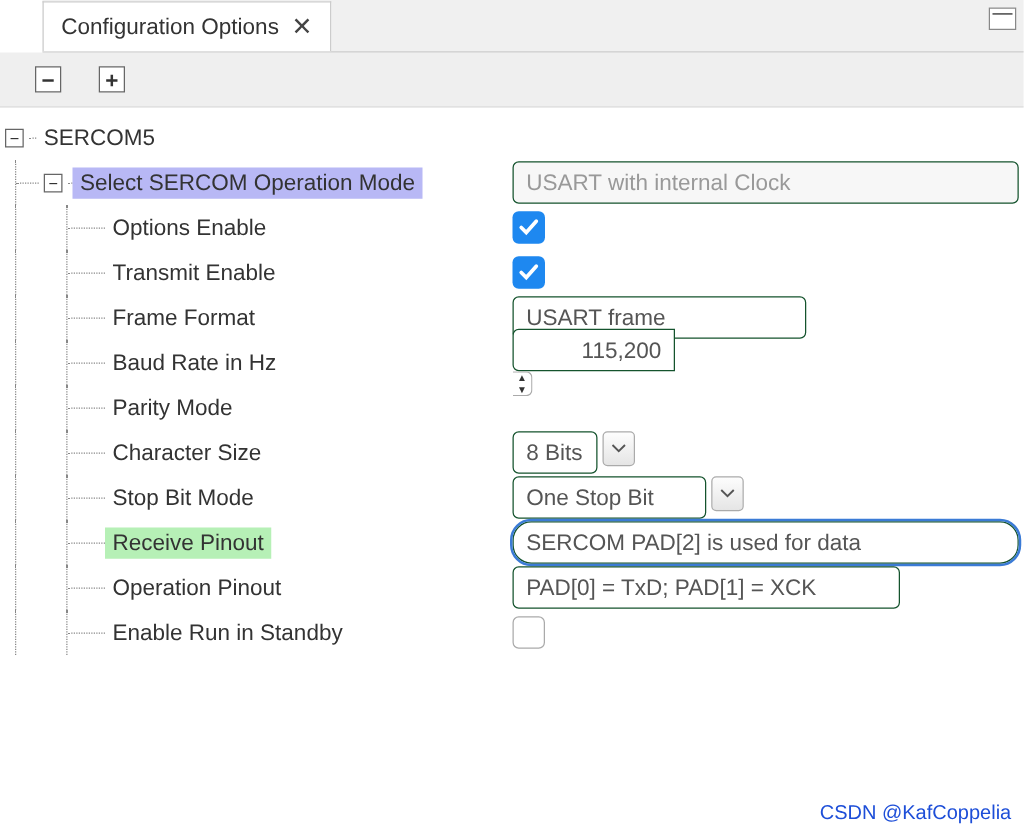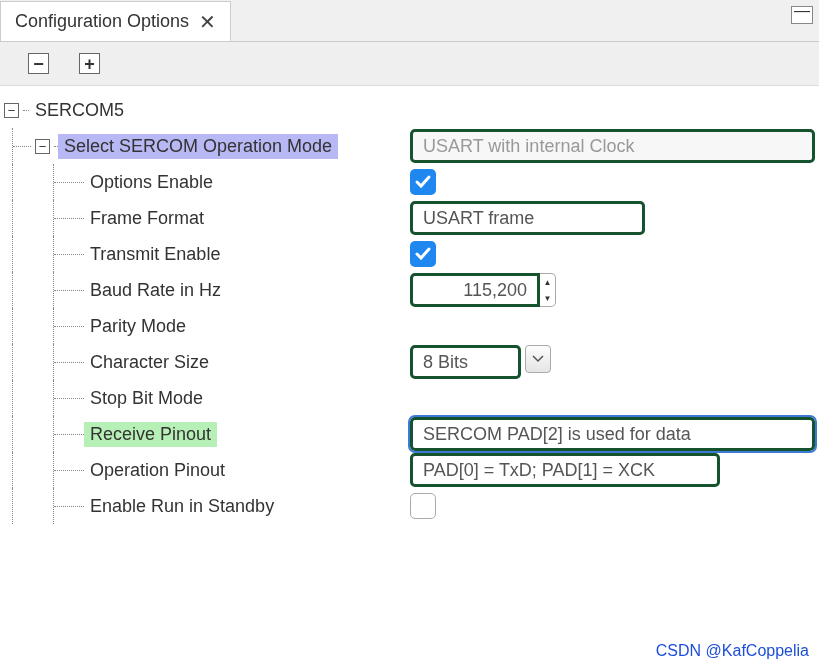--- a/index.html
+++ b/index.html
@@ -13,20 +13,21 @@
       overflow: hidden;
       position: relative;
     }
     .tab-bar {
       background: #f0f0f0;
       border-bottom: 1px solid #ccc;
       height: 42px;
       display: flex;
       align-items: flex-end;
       position: relative;
+      margin-left: 34px;
     }
     .tab {
       background: #fff;
       border: 1px solid #ccc;
       border-bottom: none;
       padding: 6px 14px;
       display: flex;
       align-items: center;
       gap: 10px;
       height: 40px;
@@ -106,21 +107,21 @@
       margin: 0 4px;
       cursor: pointer;
     }
     .label {
       padding: 2px 6px;
       white-space: nowrap;
     }
     .hl-purple { background: #b8b8f5; }
     .hl-green { background: #b6f0b6; }
     .textfield {
-      border: 3px solid #14532d;
+      border: 1px solid #14532d;
       border-radius: 5px;
       padding: 3px 10px;
       font-size: 18px;
       background: #fff;
       color: #555;
       height: 34px;
       display: flex;
       align-items: center;
     }
     .textfield.disabled { color: #999; background: #f7f7f7; }
@@ -145,20 +146,21 @@
       align-items: center;
       justify-content: center;
       cursor: pointer;
     }
     .checkbox.checked { background: #1e88f0; }
     .checkbox.unchecked { border: 1px solid #aaa; background: #fff; }
     .checkbox svg { width: 18px; height: 18px; }
     .spinner {
       display: flex;
       align-items: stretch;
+      flex-direction: column;
     }
     .spinner-btns {
       display: flex;
       flex-direction: column;
       border: 1px solid #aaa;
       border-left: none;
       border-radius: 0 5px 5px 0;
       width: 16px;
       cursor: pointer;
     }
@@ -167,21 +169,21 @@
       display: flex;
       align-items: center;
       justify-content: center;
       font-size: 8px;
     }
     .spinner .textfield {
       border-radius: 5px 0 0 5px;
       text-align: right;
       justify-content: flex-end;
     }
-    .sel-blue { outline: 2px solid #3b7bd6; }
+    .sel-blue { outline: 2px solid #3b7bd6; border-radius: 15px; }
     .watermark {
       position: absolute;
       bottom: 6px;
       right: 10px;
       color: #1d4ed8;
       font-size: 16px;
     }
     .control-col { position: absolute; left: 410px; }
     .row-wrap { position: relative; }
   </style>
@@ -239,40 +241,40 @@
       </div>
     </div>
   </div>
 
   <div class="tree-row row-wrap">
     <span style="width:12px;display:inline-block"></span>
       <span class="vline"></span>
     <span style="width:40px;display:inline-block"></span>
       <span class="vline"></span>
     <span class="hline" style="width:30px"></span>
-    <span class="label">Frame Format</span>
-    <div class="control-col">
-      <div class="textfield" style="width:235px">
-        <span>USART frame</span>
-      </div>
-    </div>
-  </div>
-
-  <div class="tree-row row-wrap">
-    <span style="width:12px;display:inline-block"></span>
-      <span class="vline"></span>
-    <span style="width:40px;display:inline-block"></span>
-      <span class="vline"></span>
-    <span class="hline" style="width:30px"></span>
     <span class="label">Transmit Enable</span>
     <div class="control-col">
       <div class="checkbox checked">
         <svg viewBox="0 0 18 18">
             <path d="M3 9 L7 13 L15 4" stroke="#fff" fill="none" stroke-width="3" stroke-linecap="round"></path>
           </svg>
+      </div>
+    </div>
+  </div>
+
+  <div class="tree-row row-wrap">
+    <span style="width:12px;display:inline-block"></span>
+      <span class="vline"></span>
+    <span style="width:40px;display:inline-block"></span>
+      <span class="vline"></span>
+    <span class="hline" style="width:30px"></span>
+    <span class="label">Frame Format</span>
+    <div class="control-col">
+      <div class="textfield" style="width:235px">
+        <span>USART frame</span>
       </div>
     </div>
   </div>
 
   <div class="tree-row row-wrap">
     <span style="width:12px;display:inline-block"></span>
       <span class="vline"></span>
     <span style="width:40px;display:inline-block"></span>
       <span class="vline"></span>
     <span class="hline" style="width:30px"></span>
@@ -300,38 +302,48 @@
   </div>
 
   <div class="tree-row row-wrap">
     <span style="width:12px;display:inline-block"></span>
       <span class="vline"></span>
     <span style="width:40px;display:inline-block"></span>
       <span class="vline"></span>
     <span class="hline" style="width:30px"></span>
     <span class="label">Character Size</span>
     <div class="control-col" style="display:flex">
-      <div class="textfield" style="width:111px">
+      <div class="textfield" style="width:68px">
         <span>8 Bits</span>
       </div>
       <div class="dd-arrow">
         <svg viewBox="0 0 12 8">
             <path d="M1 1 L6 6 L11 1" stroke="#555" fill="none" stroke-width="1.5"></path>
           </svg>
       </div>
     </div>
   </div>
 
   <div class="tree-row row-wrap">
     <span style="width:12px;display:inline-block"></span>
       <span class="vline"></span>
     <span style="width:40px;display:inline-block"></span>
       <span class="vline"></span>
     <span class="hline" style="width:30px"></span>
     <span class="label">Stop Bit Mode</span>
+    <div class="control-col" style="display:flex">
+      <div class="textfield" style="width:155px">
+        <span>One Stop Bit</span>
+      </div>
+      <div class="dd-arrow">
+        <svg viewBox="0 0 12 8">
+            <path d="M1 1 L6 6 L11 1" stroke="#555" fill="none" stroke-width="1.5"></path>
+          </svg>
+      </div>
+    </div>
   </div>
 
   <div class="tree-row row-wrap">
     <span style="width:12px;display:inline-block"></span>
       <span class="vline"></span>
     <span style="width:40px;display:inline-block"></span>
       <span class="vline"></span>
     <span class="hline" style="width:30px"></span>
     <span class="label hl-green">Receive Pinout</span>
     <div class="control-col">

